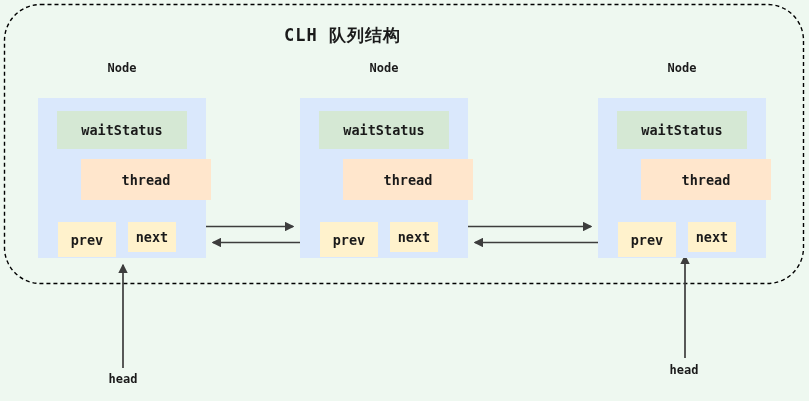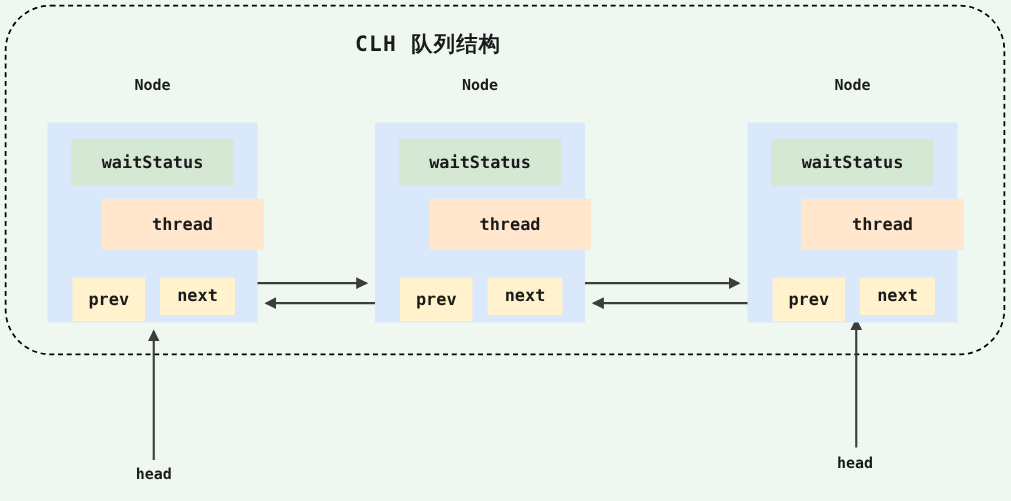--- a/index.html
+++ b/index.html
@@ -48,21 +48,21 @@
   .pos-2 { left: 300px; }
   .pos-3 { left: 598px; }
 
   .field {
     position: absolute; display: flex; align-items: center; justify-content: center;
     font-size: 13.5px; font-weight: 600; white-space: nowrap;
   }
   .field-waitstatus { left: 19px; top: 13px; width: 130px; height: 38px; background: var(--wait-status-fill); }
   .field-thread    { left: 19px; top: 61px; width: 130px; height: 41px; background: var(--thread-fill); margin-left: 24px; }
   .field-prev      { left: 20px; top: 124px; width: 58px; height: 35px; background: var(--pointer-fill); }
-  .field-next      { left: 90px; top: 124px; width: 60px; height: 30px; background: var(--pointer-fill); }
+  .field-next      { left: 90px; top: 124px; width: 48px; height: 30px; background: var(--pointer-fill); }
 
   .pointer-label {
     position: absolute; width: 80px; text-align: center;
     font-size: 12px; font-weight: 600;
   }
   .pointer-label.head { left: 83px;  top: 372px; }
   .pointer-label.tail { left: 644px; top: 363px; }
 </style>
 </head>
 <body>

